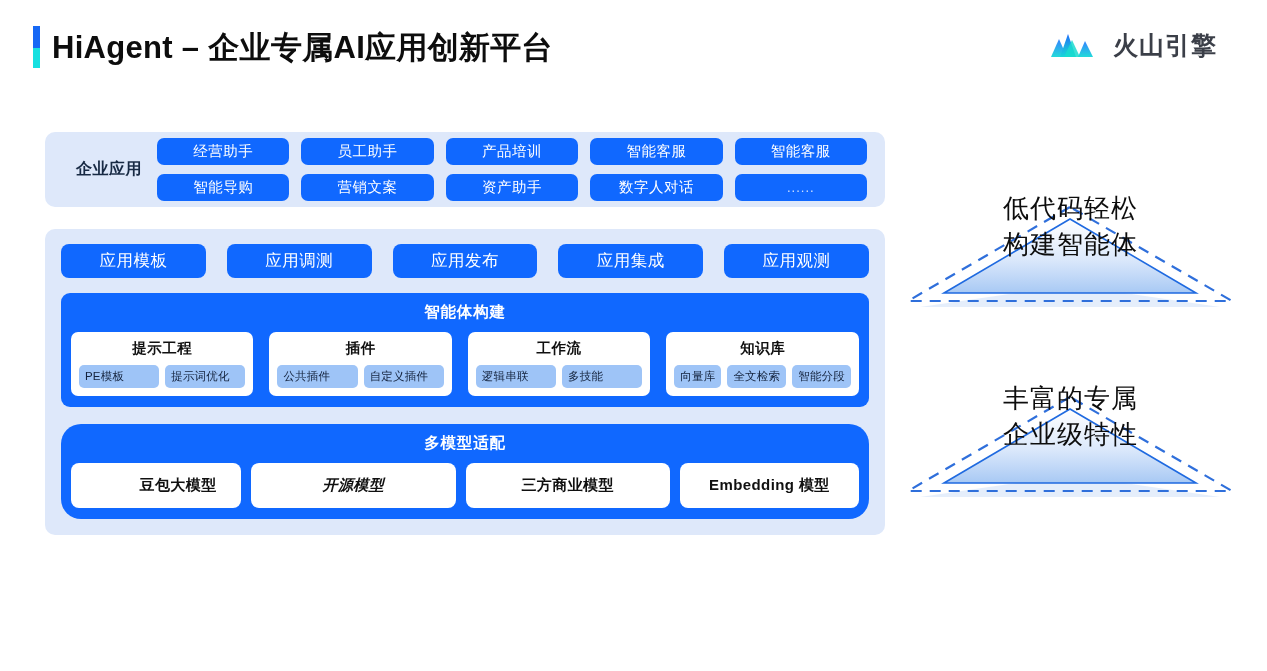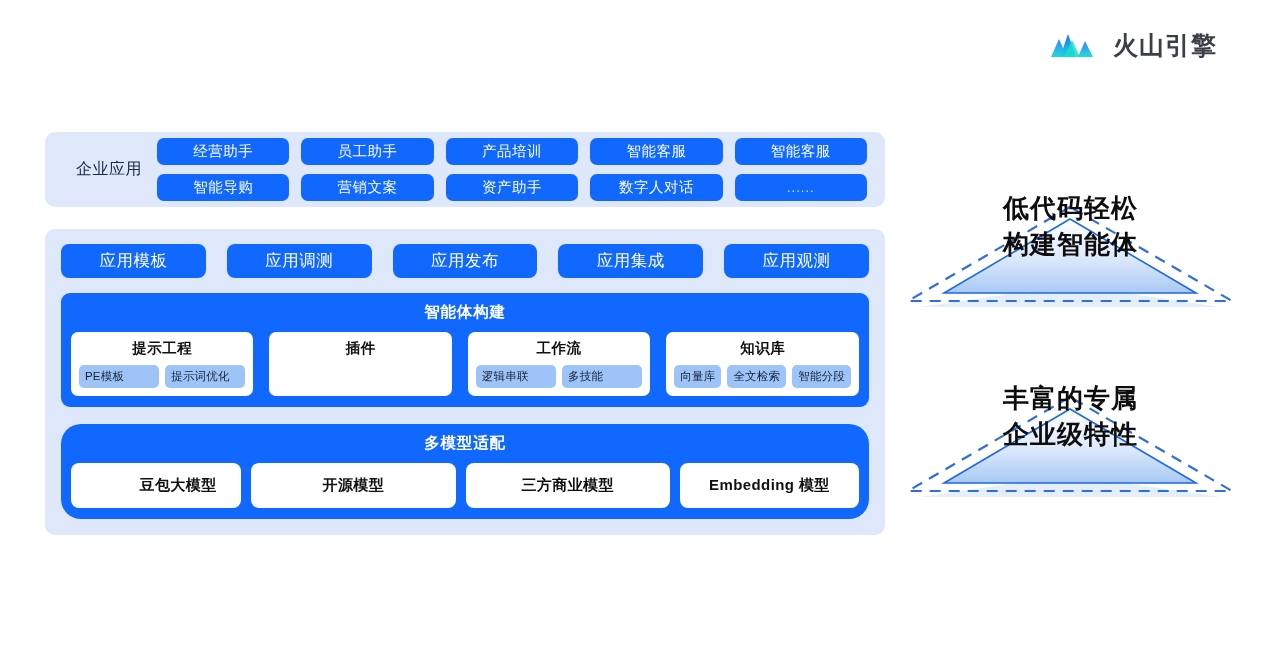--- a/index.html
+++ b/index.html
@@ -77,21 +77,21 @@
     display: flex;
     align-items: center;
     padding: 13px 18px 13px 16px;
     height: 75px;
     box-sizing: border-box;
   }
   .panel-label {
     width: 96px;
     flex: none;
     font-size: 16px;
-    font-weight: normal;
+    font-weight: bold;
     color: #182a44;
     text-align: center;
     letter-spacing: 0.5px;
   }
   .apps-grid {
     flex: 1;
     display: grid;
     grid-template-columns: repeat(5, 1fr);
     gap: 9px 12px;
   }
@@ -193,21 +193,21 @@
     display: flex;
     align-items: center;
     justify-content: center;
     font-size: 15px;
     font-weight: bold;
     color: #101010;
     letter-spacing: 0.4px;
     white-space: nowrap;
   }
   .model-card.m0 { flex: 1.0; padding-left: 44px; }
-  .model-card.m1 { flex: 1.62; }
+  .model-card.m1 { flex: 1.62; font-style: italic; }
   .model-card.m2 { flex: 1.62; }
   .model-card.m3 { flex: 1.42; }
 
   
   .callout {
     position: absolute;
     width: 345px;
     height: 130px;
   }
   .callout.c0 { left: 898px; top: 185px; }
@@ -217,30 +217,34 @@
     position: absolute;
     left: 0; top: 0;
   }
   .callout-text {
     position: absolute;
     left: 0;
     top: 6px;
     width: 345px;
     text-align: center;
     font-size: 26px;
-    font-weight: bold;
+    font-weight: normal;
     color: #0d0d0d;
     line-height: 1.38;
     letter-spacing: 1px;
   }
 </style>
 </head>
 <body>
 
 <div class="header">
+  <div class="title-wrap">
+    <div class="accent-bar"></div>
+    <div class="page-title">HiAgent – 企业专属AI应用创新平台</div>
+  </div>
 
   <div class="brand">
     <span class="brand-mark">
       <svg width="44" height="30" viewBox="0 0 44 30">
         <defs>
           <linearGradient id="mtn1" x1="0" y1="0" x2="0" y2="1">
             <stop offset="0%" stop-color="#2a7cff"></stop>
             <stop offset="100%" stop-color="#17d8d8"></stop>
           </linearGradient>
           <linearGradient id="mtn2" x1="0" y1="0" x2="0" y2="1">
@@ -293,20 +297,24 @@
         <div class="wcard">
           <div class="wcard-title">提示工程</div>
           <div class="chips">
             <div class="chip">PE模板</div>
             <div class="chip">提示词优化</div>
           </div>
         </div>
 
         <div class="wcard">
           <div class="wcard-title">插件</div>
+          <div class="chips">
+            <div class="chip">公共插件</div>
+            <div class="chip">自定义插件</div>
+          </div>
         </div>
 
         <div class="wcard">
           <div class="wcard-title">工作流</div>
           <div class="chips">
             <div class="chip">逻辑串联</div>
             <div class="chip">多技能</div>
           </div>
         </div>
 

